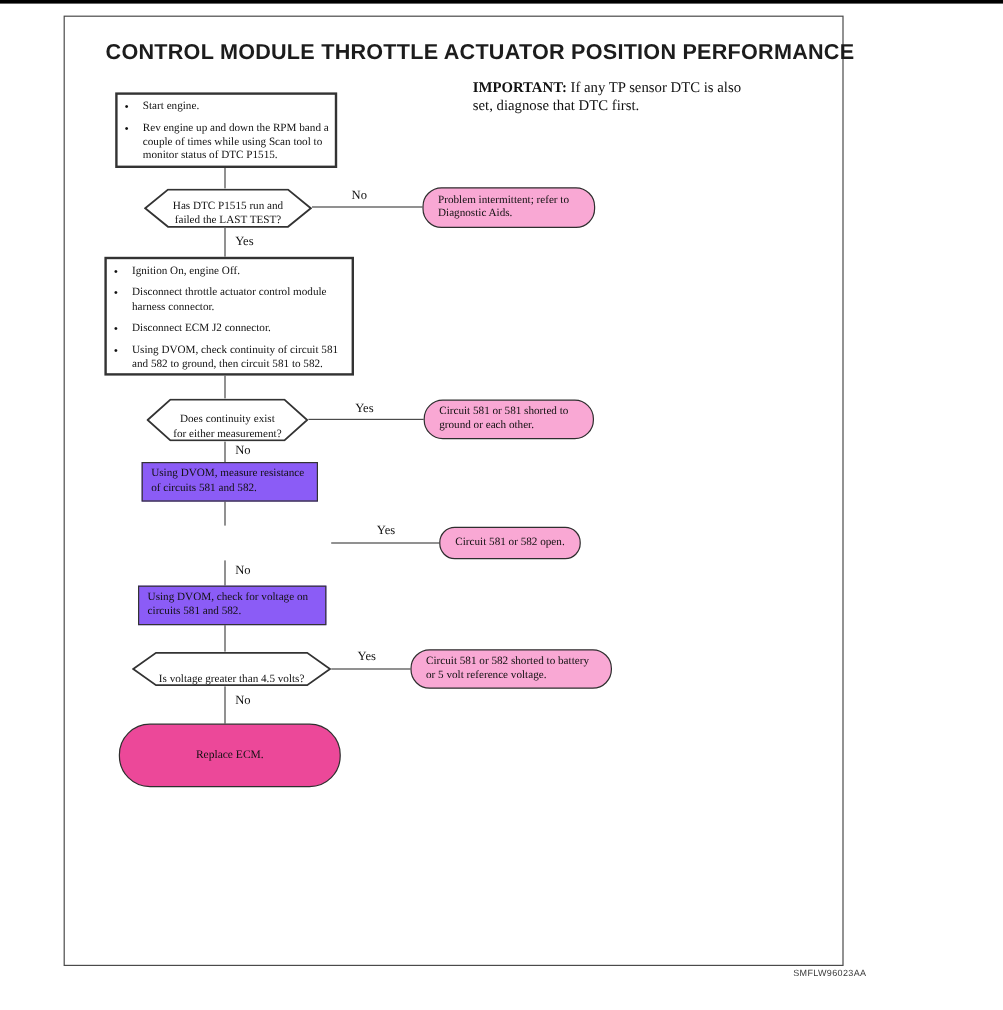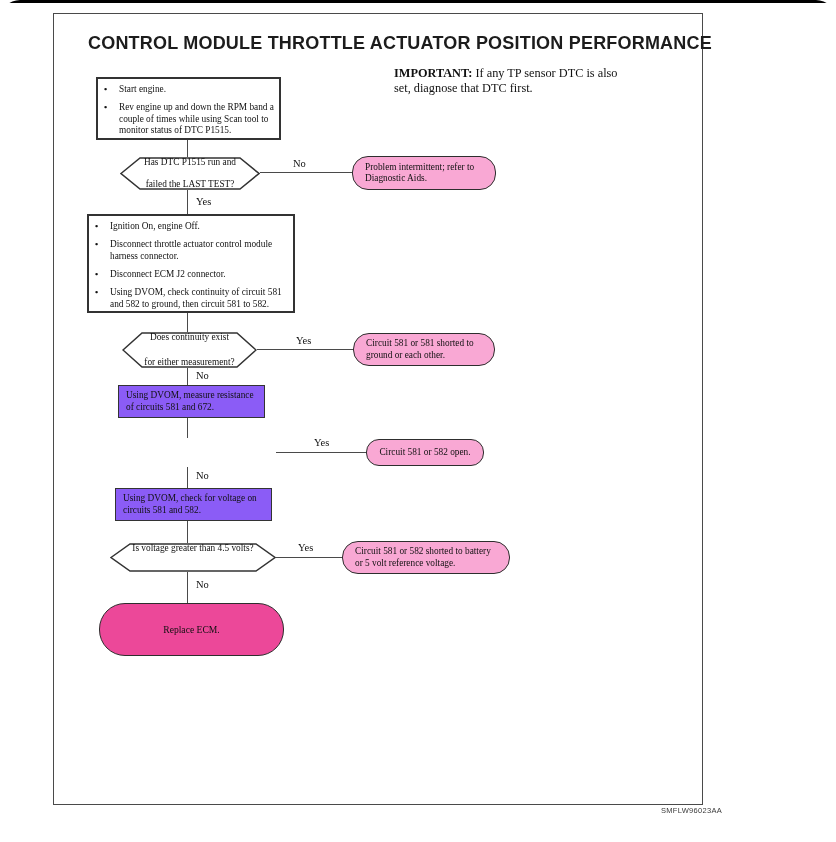--- a/index.html
+++ b/index.html
@@ -1,37 +1,37 @@
 <!DOCTYPE html>
 <html><head>
 <meta charset="utf-8">
 <style>
   html,body{margin:0;padding:0;background:#fff;}
   .screen{position:relative;width:836px;height:842px;background:#fff;overflow:hidden;
-          font-family:"Liberation Serif", serif;color:#141414;border-radius:20px;}
+          font-family:"Liberation Serif", serif;color:#141414;}
   .topbar{position:absolute;left:0;top:0;width:836px;height:3px;background:#000;}
   .pageborder{position:absolute;left:53px;top:13px;width:648px;height:790px;
               border:1px solid #4a4a4a;background:#fff;}
   .title{position:absolute;left:88px;top:33px;width:600px;
          font-family:"Liberation Sans", sans-serif;font-size:18px;font-weight:bold;
          letter-spacing:.2px;color:#1c1c1c;white-space:nowrap;}
   .important{position:absolute;left:394px;top:66px;width:234px;
              font-size:12.3px;line-height:1.22;color:#111;}
   .important b{font-weight:bold;}
   .node{position:absolute;box-sizing:border-box;font-size:9.3px;line-height:1.22;color:#111;}
   .procbox{border:2px solid #333;background:#fff;padding:5px 4px 4px 6px;}
   .procbox2{border:1.6px solid #333;background:#8b5cf6;display:flex;flex-direction:column;
             justify-content:center;padding:2px 4px 2px 7px;}
   .bullets{display:flex;flex-direction:column;gap:7px;}
   .bullet-item{display:flex;gap:7px;}
   .bullet-dot{flex:0 0 8px;font-size:9px;line-height:1.2;font-weight:bold;}
   .bullet-text{flex:1;}
   .hexnode .shape{position:absolute;left:0;top:0;}
   .hextext{position:absolute;left:0;top:0;width:100%;height:100%;display:flex;
-           flex-direction:column;justify-content:space-between;align-items:center;text-align:left;}
+           flex-direction:column;justify-content:flex-end;align-items:center;text-align:left;}
   .hextext.center{text-align:center;}
   .roundbox{border:1.8px solid #2e2e2e;border-radius:16px;background:#f9a8d4;display:flex;
             flex-direction:column;justify-content:center;padding-left:12px;}
   .roundbox.center{padding-left:0;align-items:center;}
   .terminal{border:1.8px solid #2e2e2e;border-radius:26px;background:#ec4899;display:flex;
             justify-content:center;align-items:center;font-size:9.6px;}
   .vline{position:absolute;width:1px;background:#4a4a4a;}
   .hline{position:absolute;height:1px;background:#4a4a4a;}
   .branch-label{position:absolute;font-size:10.5px;color:#111;}
   .doccode{position:absolute;left:580px;top:806px;width:142px;text-align:right;
@@ -125,21 +125,21 @@
   <div class="node roundbox" style="left:353px;top:333px;width:142px;height:33px;">
     <div>Circuit 581 or 581 shorted to</div>
     <div>ground or each other.</div>
   </div>
 
   <div class="vline" style="left:187px;top:368px;height:17px;"></div>
   <div class="branch-label" style="left:196px;top:370px;">No</div>
 
   <div class="node procbox2" style="left:118px;top:385px;width:147px;height:33px;">
     <div>Using DVOM, measure resistance</div>
-    <div>of circuits 581 and 672.</div>
+    <div>of circuits 581 and 582.</div>
   </div>
 
   <div class="vline" style="left:187px;top:418px;height:20px;"></div>
 
 
   <div class="hline" style="left:276px;top:452px;width:90px;"></div>
   <div class="branch-label" style="left:314px;top:437px;">Yes</div>
 
   <div class="node roundbox center" style="left:366px;top:439px;width:118px;height:27px;border-radius:13px;">
     <div>Circuit 581 or 582 open.</div>

